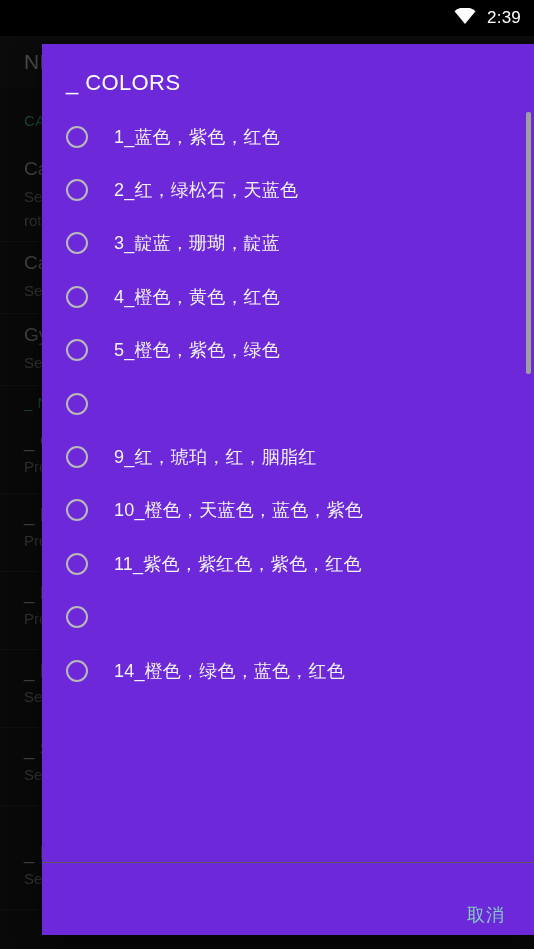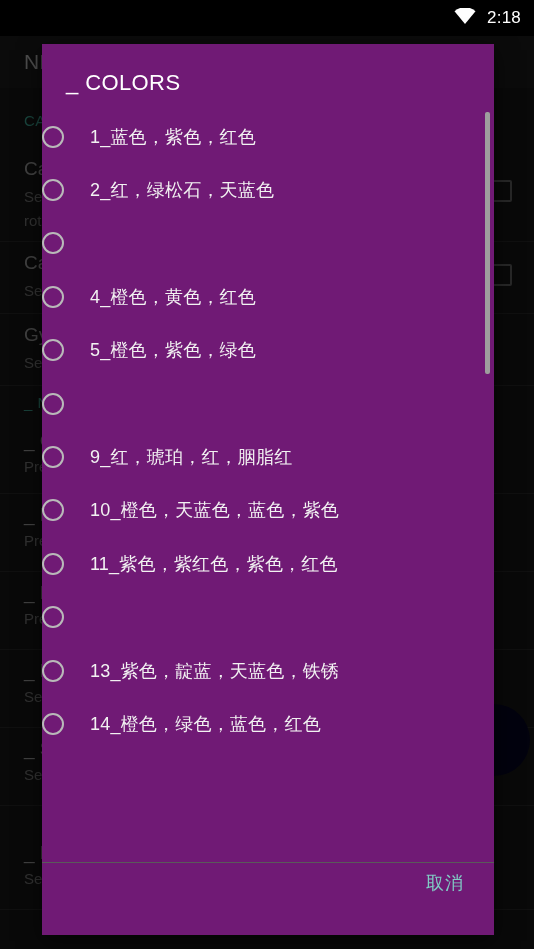--- a/index.html
+++ b/index.html
@@ -78,42 +78,43 @@
   #scrim {
     position: absolute; top: 36px; left: 0;
     width: 534px; height: 913px;
     background: rgba(0,0,0,0.45);
   }
 
   
   #dialog {
     position: absolute;
     left: 42px; top: 44px;
-    width: 452px; height: 891px;
-    background: #701a75;
+    width: 493px; height: 891px;
+    background: #6d28d9;
     display: flex; flex-direction: column;
     box-shadow: 0 6px 22px rgba(0,0,0,0.55);
   }
   #dialog-title {
     flex: 0 0 auto;
     padding: 26px 24px 14px 24px;
     color: #ffffff;
     font-size: 22px;
     letter-spacing: 0.4px;
     white-space: nowrap;
   }
   #dialog-list {
     position: relative;
     flex: 1 1 auto;
     overflow: hidden;
   }
   .list-item {
     position: relative;
     height: 53.4px;
     display: flex; align-items: center;
+    padding-left: 24px;
   }
   .radio {
     flex: 0 0 auto;
     width: 22px; height: 22px;
     border: 2px solid #b9b9b9;
     border-radius: 50%;
     background: transparent;
   }
   .item-label {
     margin-left: 26px;
@@ -132,21 +133,21 @@
     position: absolute;
     left: 0; top: 2px;
     width: 5px; height: 262px;
     background: #9e9e9e;
     border-radius: 2px;
   }
   #dialog-footer {
     flex: 0 0 auto;
     height: 73px;
     border-top: 1px solid #5a5a5a;
-    display: flex; align-items: flex-start; justify-content: flex-end;
+    display: flex; align-items: flex-end; justify-content: flex-end;
     padding-right: 24px;
   }
   #cancel-button {
     background: none; border: none; cursor: pointer;
     color: #80cbc4;
     font-family: "Liberation Sans", "DejaVu Sans", sans-serif;
     font-size: 18px;
     letter-spacing: 1px;
     padding: 8px 6px;
   }
@@ -155,21 +156,21 @@
 <body>
 
 <div id="screen">
 
   <div id="status-bar">
     <span class="wifi">
       <svg width="22" height="16" viewBox="0 0 22 16">
         <path d="M11 16 L0.5 3.2 A16 16 0 0 1 21.5 3.2 Z" fill="#ffffff"></path>
       </svg>
     </span>
-    <span class="clock">2:18</span>
+    <span class="clock">2:39</span>
   </div>
 
   <div id="bg-app">
 
     <div id="bg-appbar">
       <span class="title">NE</span>
     </div>
 
     <div class="bg-section-header" style="top:76px">CA</div>
 
@@ -231,20 +232,21 @@
           <div class="list-item">
             <span class="radio"></span>
             <span class="item-label">1_蓝色，紫色，红色</span>
           </div>
           <div class="list-item">
             <span class="radio"></span>
             <span class="item-label">2_红，绿松石，天蓝色</span>
           </div>
           <div class="list-item">
             <span class="radio"></span>
+            <span class="item-label">3_靛蓝，珊瑚，靛蓝</span>
           </div>
           <div class="list-item">
             <span class="radio"></span>
             <span class="item-label">4_橙色，黄色，红色</span>
           </div>
           <div class="list-item">
             <span class="radio"></span>
             <span class="item-label">5_橙色，紫色，绿色</span>
           </div>
           <div class="list-item">
@@ -257,24 +259,20 @@
           <div class="list-item">
             <span class="radio"></span>
             <span class="item-label">10_橙色，天蓝色，蓝色，紫色</span>
           </div>
           <div class="list-item">
             <span class="radio"></span>
             <span class="item-label">11_紫色，紫红色，紫色，红色</span>
           </div>
           <div class="list-item">
             <span class="radio"></span>
-          </div>
-          <div class="list-item">
-            <span class="radio"></span>
-            <span class="item-label">13_紫色，靛蓝，天蓝色，铁锈</span>
           </div>
           <div class="list-item">
             <span class="radio"></span>
             <span class="item-label">14_橙色，绿色，蓝色，红色</span>
           </div>
         </div>
       <div id="list-scrollbar">
         <div class="thumb"></div>
       </div>
     </div>

